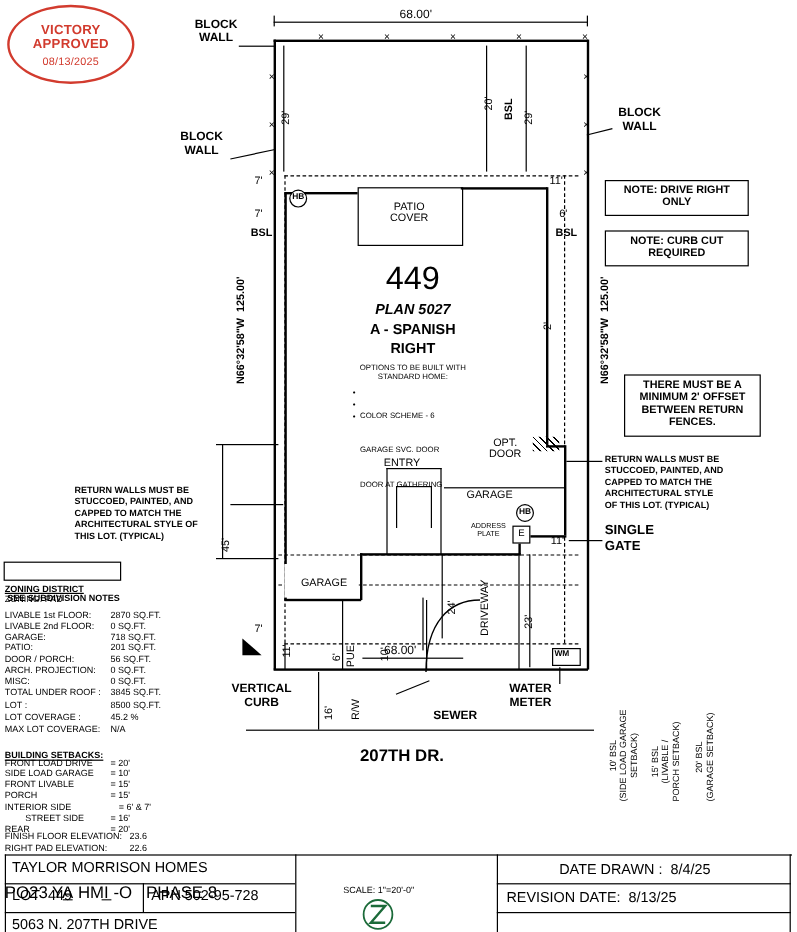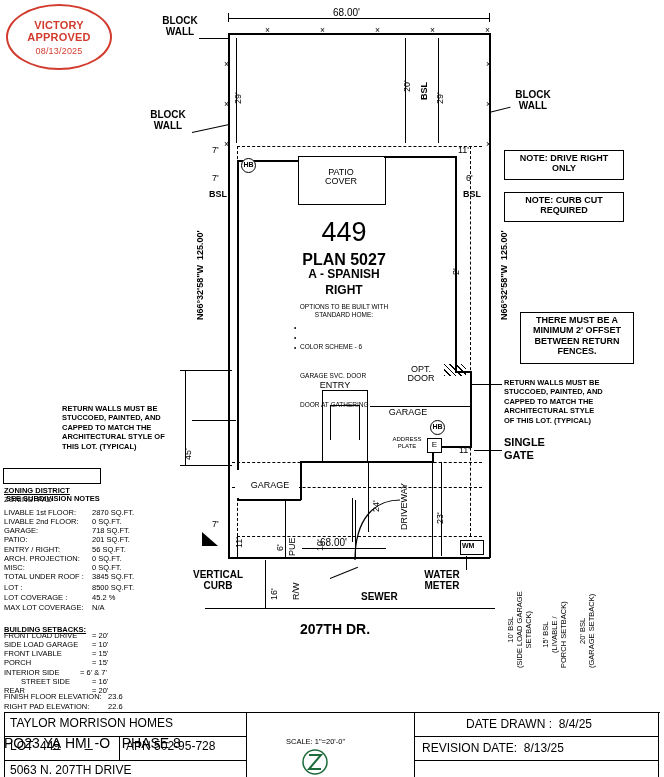--- a/index.html
+++ b/index.html
@@ -206,21 +206,21 @@
 <div class="txt lbl10 b c" style="left:186px;top:570px;width:64px;">VERTICAL
 CURB</div>
 <div class="txt lbl10 b c" style="left:410px;top:570px;width:64px;">WATER
 METER</div>
 <div class="ln" style="left:466px;top:556px;width:1px;height:14px;"></div>
 
 <div class="ln" style="left:205px;top:608px;width:290px;height:1.2px;"></div>
 <div class="txt b" style="left:300px;top:622px;font-size:14px;">207TH DR.</div>
 
 <div class="txt c" style="left:296px;top:218px;width:96px;font-size:27px;">449</div>
-<div class="txt c b" style="left:296px;top:252px;width:96px;font-size:16px;">PLAN 5027</div>
+<div class="txt c b" style="left:296px;top:252px;width:96px;font-size:12px;font-style:italic;">PLAN 5027</div>
 <div class="txt c b" style="left:286px;top:268px;width:116px;font-size:12px;">A - SPANISH</div>
 <div class="txt c b" style="left:296px;top:284px;width:96px;font-size:12px;">RIGHT</div>
 <div class="txt c" style="left:284px;top:304px;width:120px;font-size:6.5px;">OPTIONS TO BE BUILT WITH</div>
 <div class="txt c" style="left:284px;top:312px;width:120px;font-size:6.5px;">STANDARD HOME:</div>
 <div class="txt" style="left:300px;top:322px;width:110px;font-size:6.5px;line-height:1.5;">
   <div>COLOR SCHEME - 6</div>
   <div>GARAGE SVC. DOOR</div>
   <div>DOOR AT GATHERING</div>
 </div>
 <div class="txt" style="left:294px;top:323px;font-size:6.5px;line-height:1.5;">•<br>•<br>•</div>
@@ -265,39 +265,39 @@
 <div class="txt" style="left:6px;top:471px;font-size:7.5px;font-weight:bold;margin-top:24px;">SEE SUBDIVISION NOTES</div>
 
 <div class="txt" style="left:4px;top:487px;font-size:7.5px;font-weight:bold;text-decoration:underline;">ZONING DISTRICT</div>
 <div class="txt" style="left:4px;top:496px;font-size:7.5px;">ZONING: PAD</div>
 
 <div class="abs" style="left:4px;top:508px;width:180px;font-size:7.5px;line-height:1.22;">
   <div style="position:relative;"><span>LIVABLE 1st FLOOR:</span><span style="position:absolute;left:88px;">2870 SQ.FT.</span></div>
   <div style="position:relative;"><span>LIVABLE 2nd FLOOR:</span><span style="position:absolute;left:88px;">0 SQ.FT.</span></div>
   <div style="position:relative;"><span>GARAGE:</span><span style="position:absolute;left:88px;">718 SQ.FT.</span></div>
   <div style="position:relative;"><span>PATIO:</span><span style="position:absolute;left:88px;">201 SQ.FT.</span></div>
-  <div style="position:relative;"><span>ENTRY / RIGHT:</span><span style="position:absolute;left:88px;">56 SQ.FT.</span></div>
+  <div style="position:relative;"><span>DOOR / PORCH:</span><span style="position:absolute;left:88px;">56 SQ.FT.</span></div>
   <div style="position:relative;"><span>ARCH. PROJECTION:</span><span style="position:absolute;left:88px;">0 SQ.FT.</span></div>
   <div style="position:relative;"><span>MISC:</span><span style="position:absolute;left:88px;">0 SQ.FT.</span></div>
   <div style="position:relative;"><span>TOTAL UNDER ROOF :</span><span style="position:absolute;left:88px;">3845 SQ.FT.</span></div>
 </div>
 
 <div class="abs" style="left:4px;top:583px;width:180px;font-size:7.5px;line-height:1.35;">
   <div style="position:relative;"><span>LOT :</span><span style="position:absolute;left:88px;">8500 SQ.FT.</span></div>
   <div style="position:relative;"><span>LOT COVERAGE :</span><span style="position:absolute;left:88px;">45.2 %</span></div>
   <div style="position:relative;"><span>MAX LOT COVERAGE:</span><span style="position:absolute;left:88px;text-align:center;">N/A</span></div>
 </div>
 
 <div class="txt" style="left:4px;top:626px;font-size:7.5px;font-weight:bold;text-decoration:underline;">BUILDING SETBACKS:</div>
 <div class="abs" style="left:4px;top:631px;width:180px;font-size:7.5px;line-height:1.22;">
   <div style="position:relative;"><span>FRONT LOAD DRIVE</span><span style="position:absolute;left:88px;">= 20'</span></div>
   <div style="position:relative;"><span>SIDE LOAD GARAGE</span><span style="position:absolute;left:88px;">= 10'</span></div>
   <div style="position:relative;"><span>FRONT LIVABLE</span><span style="position:absolute;left:88px;">= 15'</span></div>
   <div style="position:relative;"><span>PORCH</span><span style="position:absolute;left:88px;">= 15'</span></div>
-  <div style="position:relative;"><span>INTERIOR SIDE</span><span style="position:absolute;left:76px;">= 6' &amp; 7'</span></div>
+  <div style="position:relative;"><span>INTERIOR SIDE</span><span style="position:absolute;left:95px;">= 6' &amp; 7'</span></div>
   <div style="position:relative;padding-left:17px;"><span>STREET SIDE</span><span style="position:absolute;left:88px;">= 16'</span></div>
   <div style="position:relative;"><span>REAR</span><span style="position:absolute;left:88px;">= 20'</span></div>
 </div>
 
 <div class="abs" style="left:4px;top:692px;width:200px;font-size:7.5px;line-height:1.3;">
   <div style="position:relative;"><span>FINISH FLOOR ELEVATION:</span><span style="position:absolute;left:104px;">23.6</span></div>
   <div style="position:relative;"><span>RIGHT PAD ELEVATION:</span><span style="position:absolute;left:104px;">22.6</span></div>
 </div>
 
 <div class="tbl-line" style="left:4px;top:712px;width:656px;height:1.4px;"></div>

